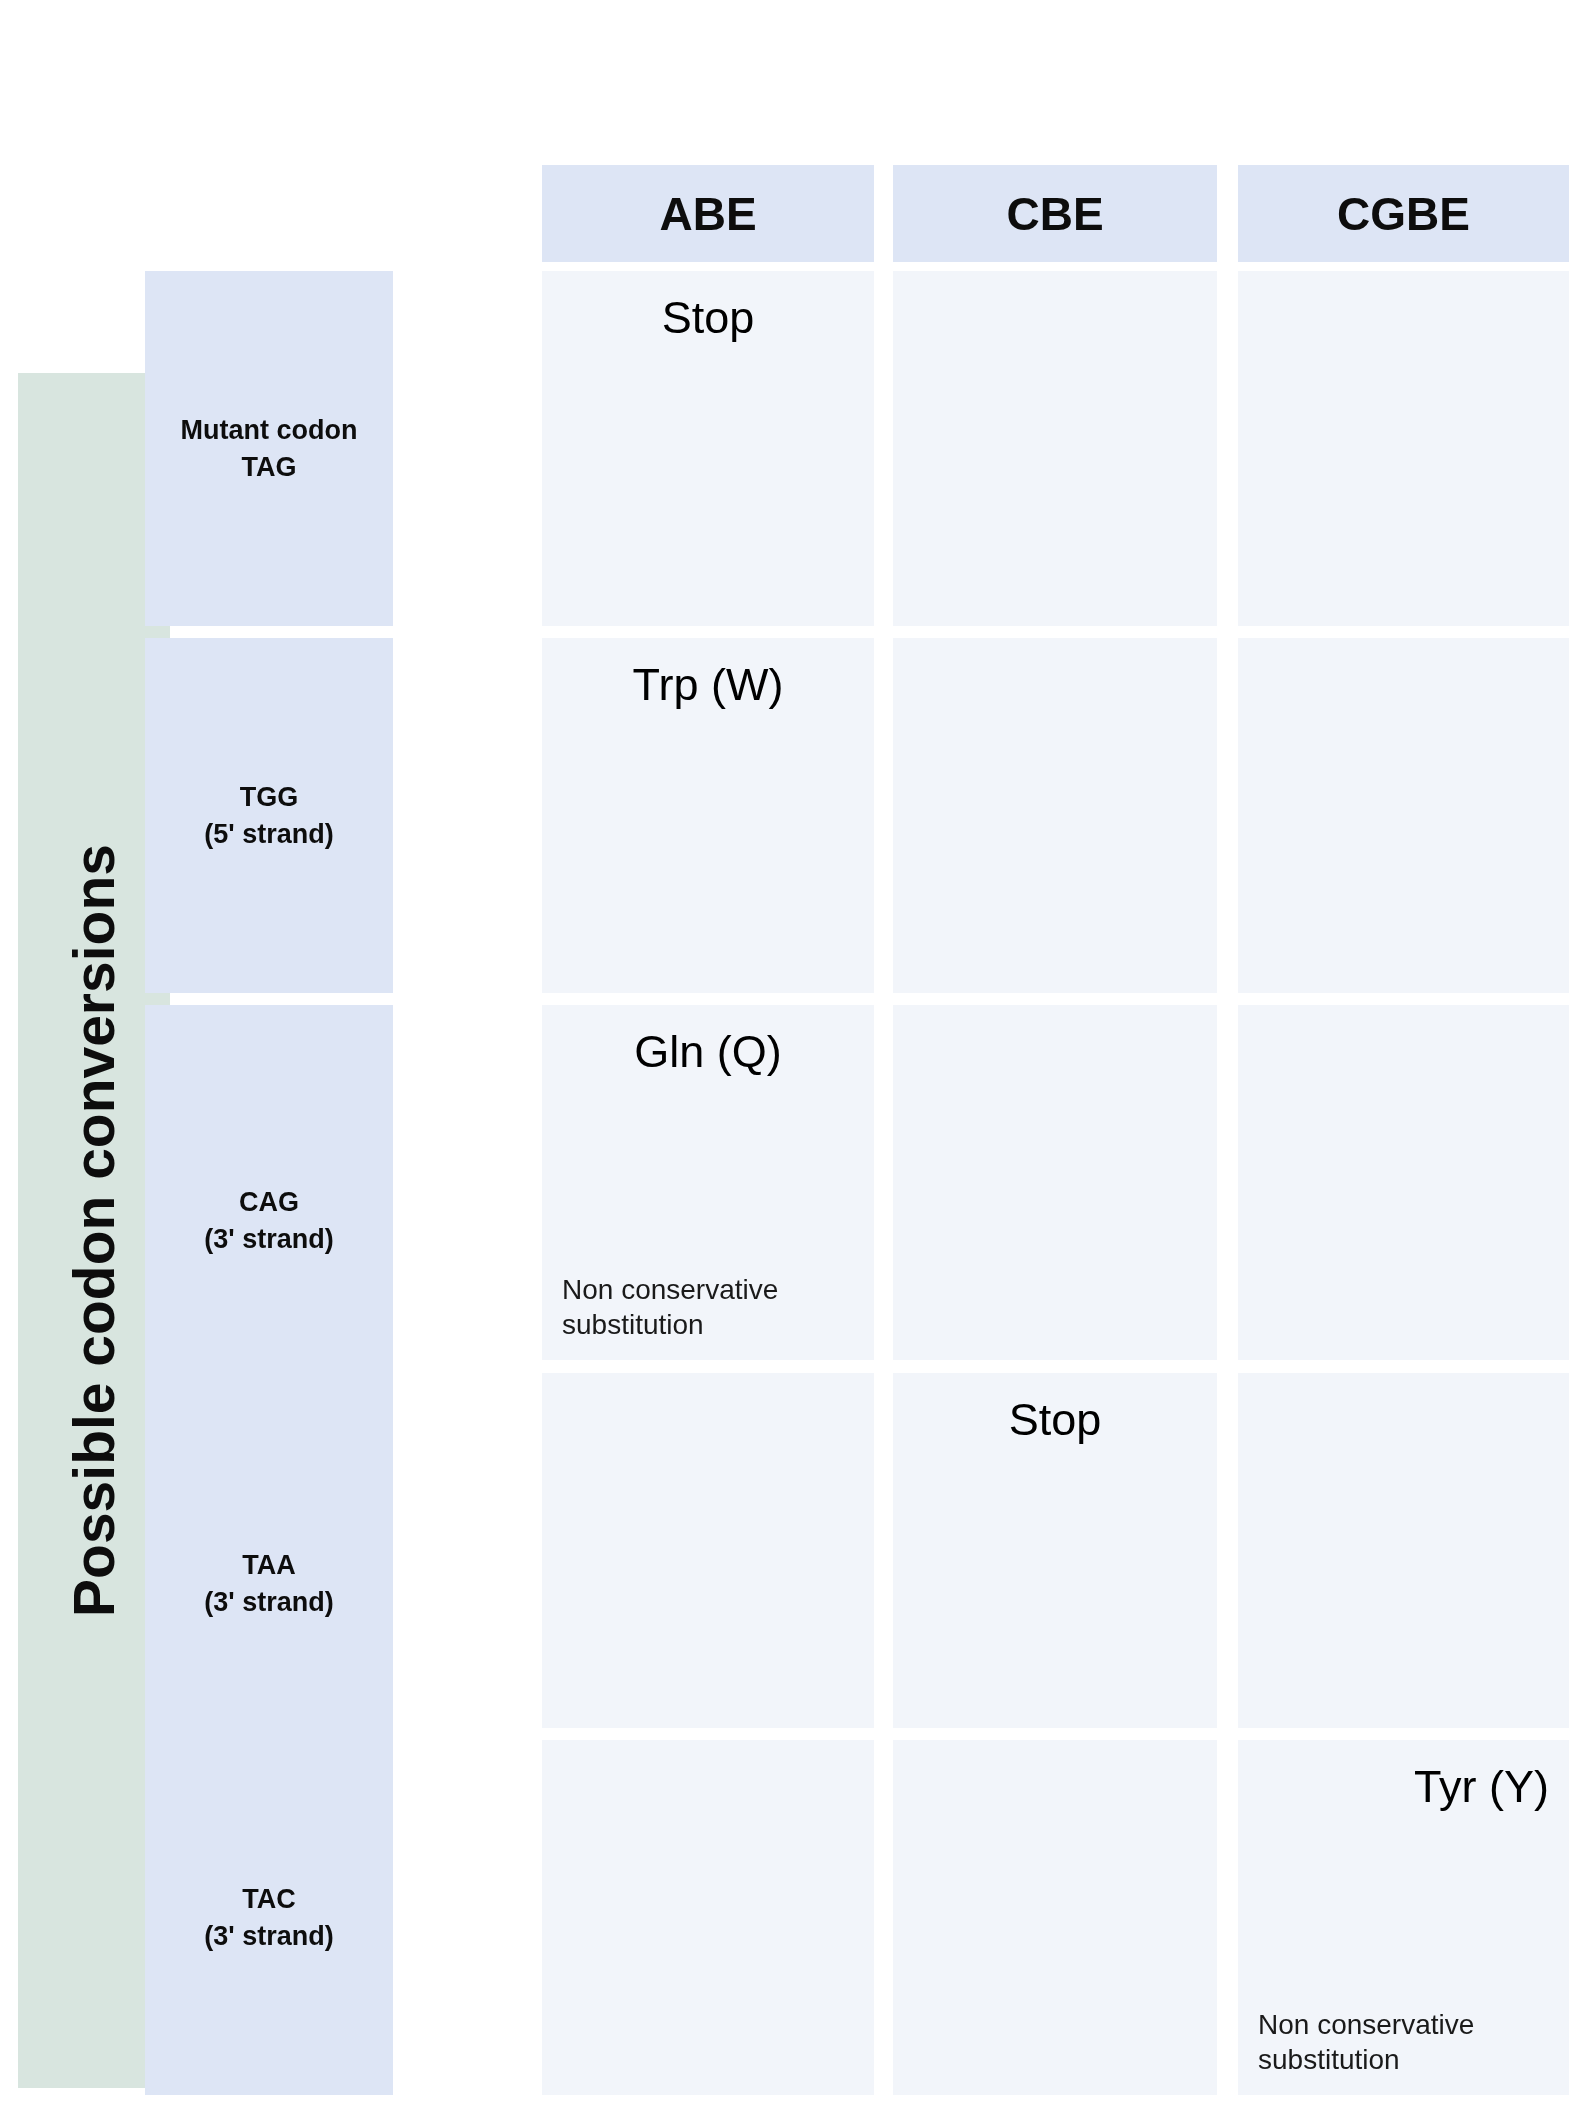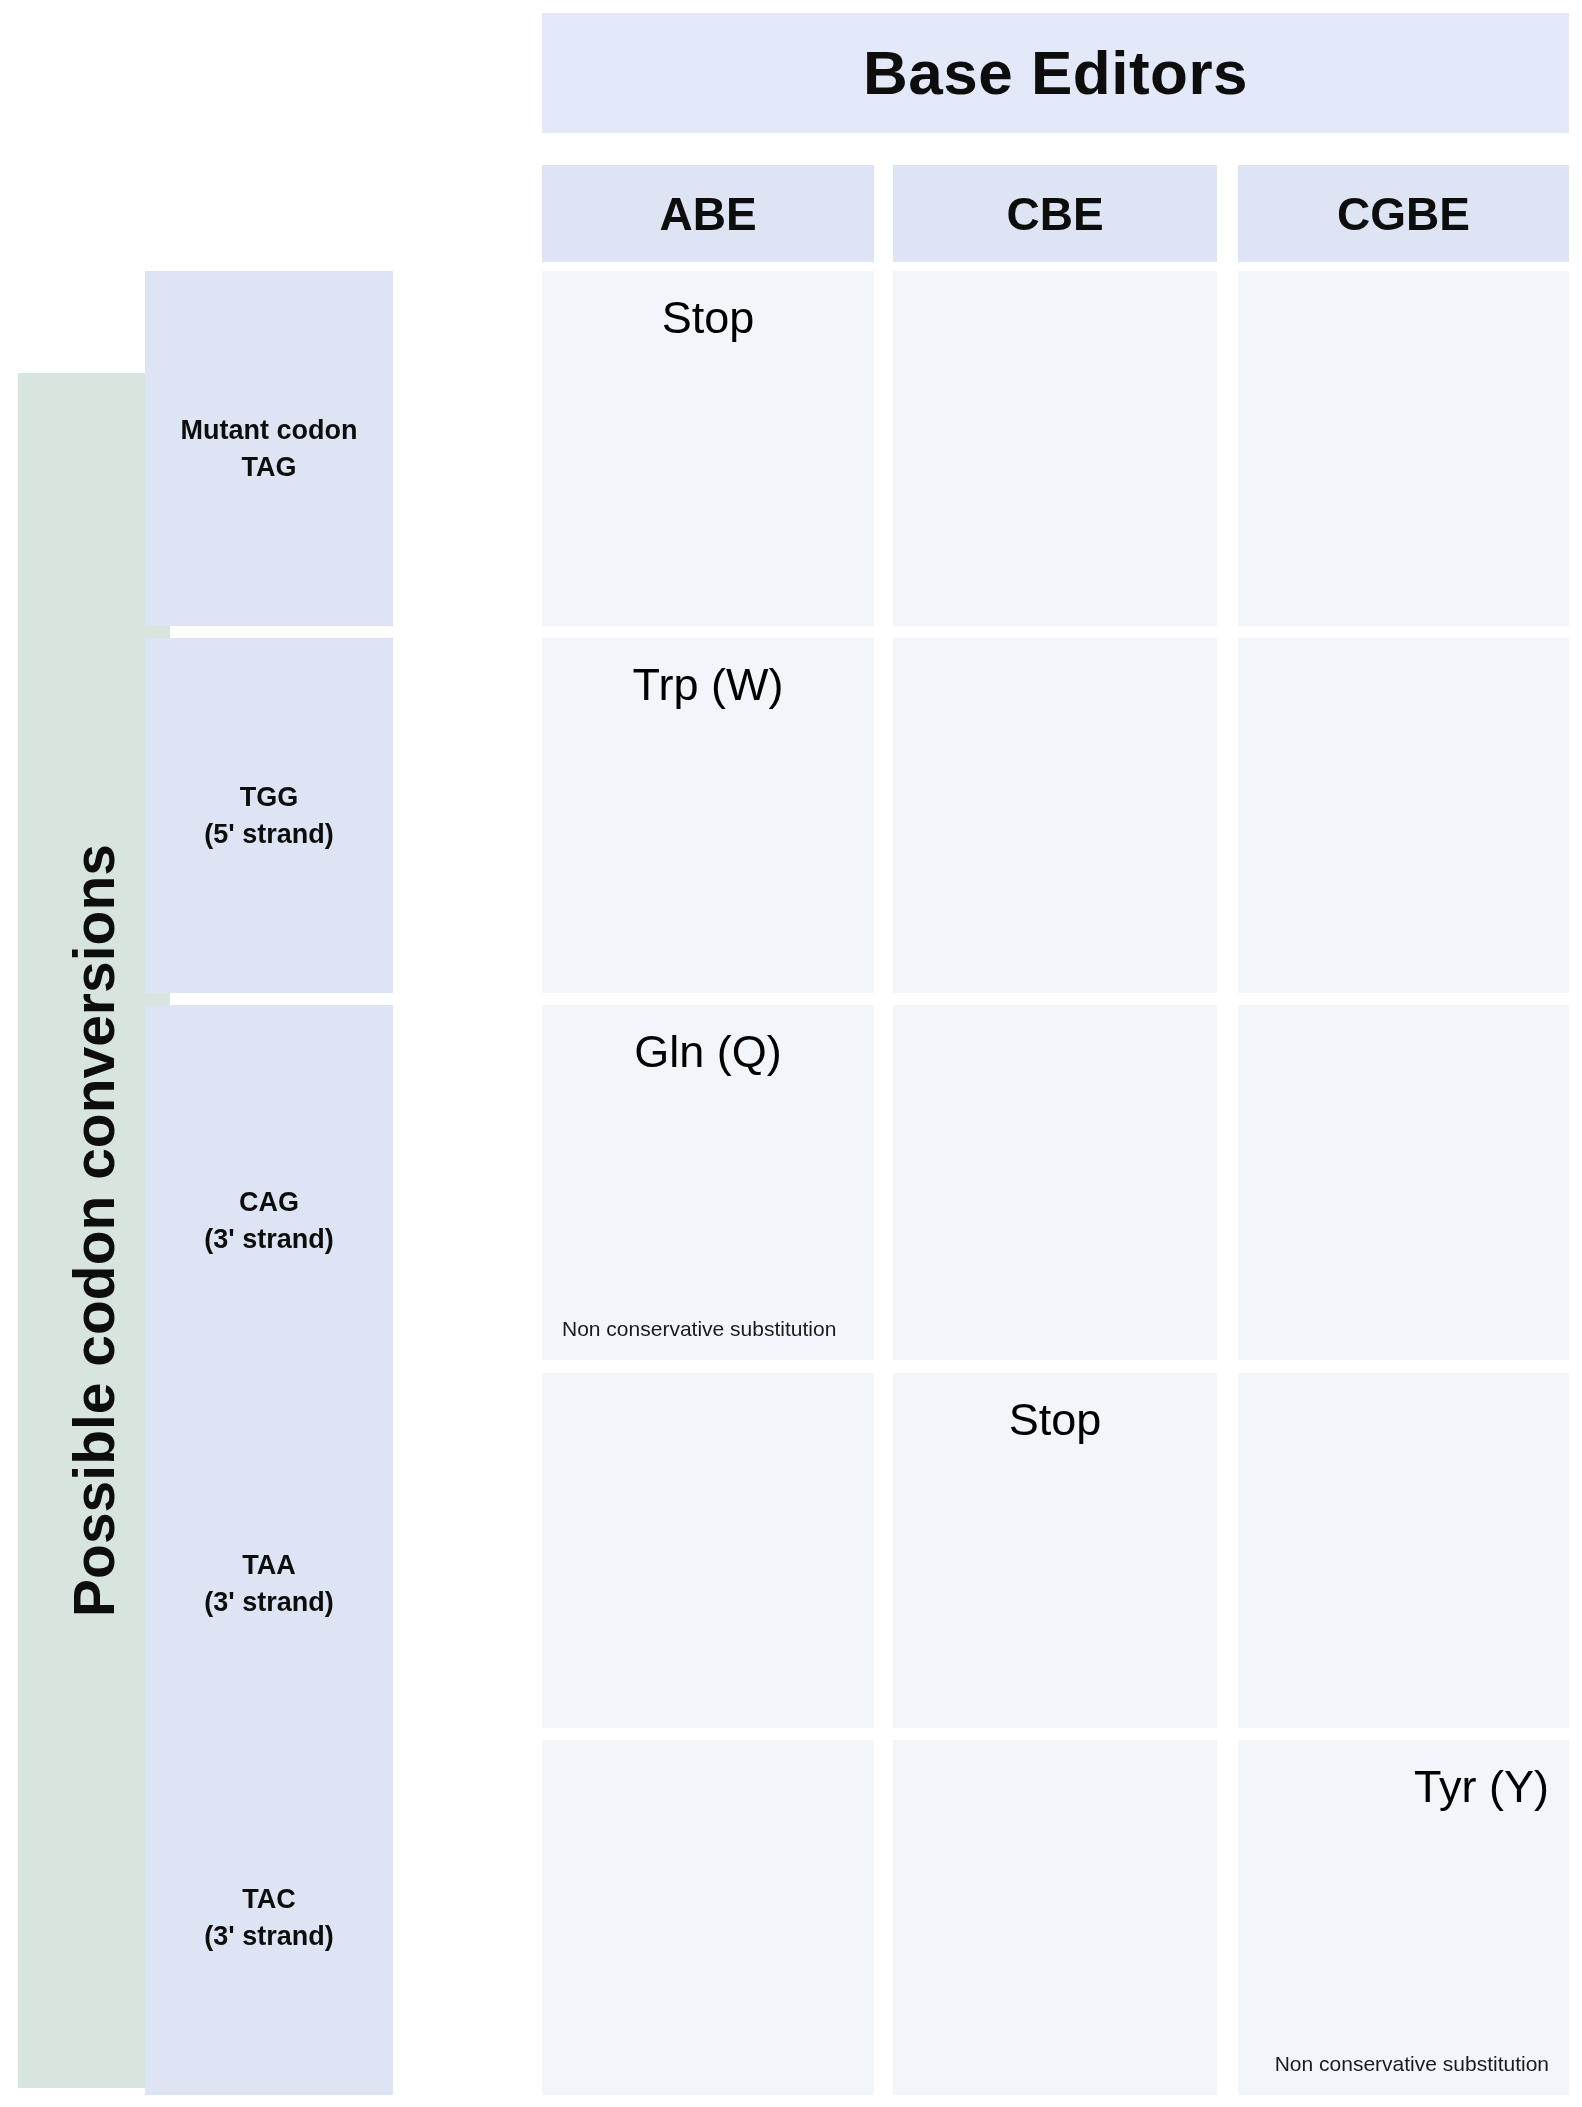--- a/index.html
+++ b/index.html
@@ -112,36 +112,33 @@
     justify-content: space-between;
   }
   .cell-main {
     font-size: 45px;
     font-weight: normal;
     color: #000000;
     line-height: 1.1;
     text-align: center;
   }
   .cell-note {
-    font-size: 21px;
+    font-size: 28px;
     font-weight: normal;
     color: #1a1a1a;
     line-height: 1.25;
     text-align: left;
   }
   .cell-main.empty, .cell-note.empty { visibility: hidden; }
 </style>
 </head>
 <body>
 
 <div id="page">
 
-  <div class="be-header" style="left: 542px; width: 1027px;">
-    <span class="be-header-text">Base Editors</span>
-  </div>
 
   <div class="col-header col-cbe" style="left: 893px; width: 324px;">
     <span class="col-header-text">CBE</span>
   </div>
   <div class="col-header col-abe" style="left: 542px; width: 332px;">
     <span class="col-header-text">ABE</span>
   </div>
   <div class="col-header col-cgbe" style="left: 1238px; width: 331px;">
     <span class="col-header-text">CGBE</span>
   </div>

